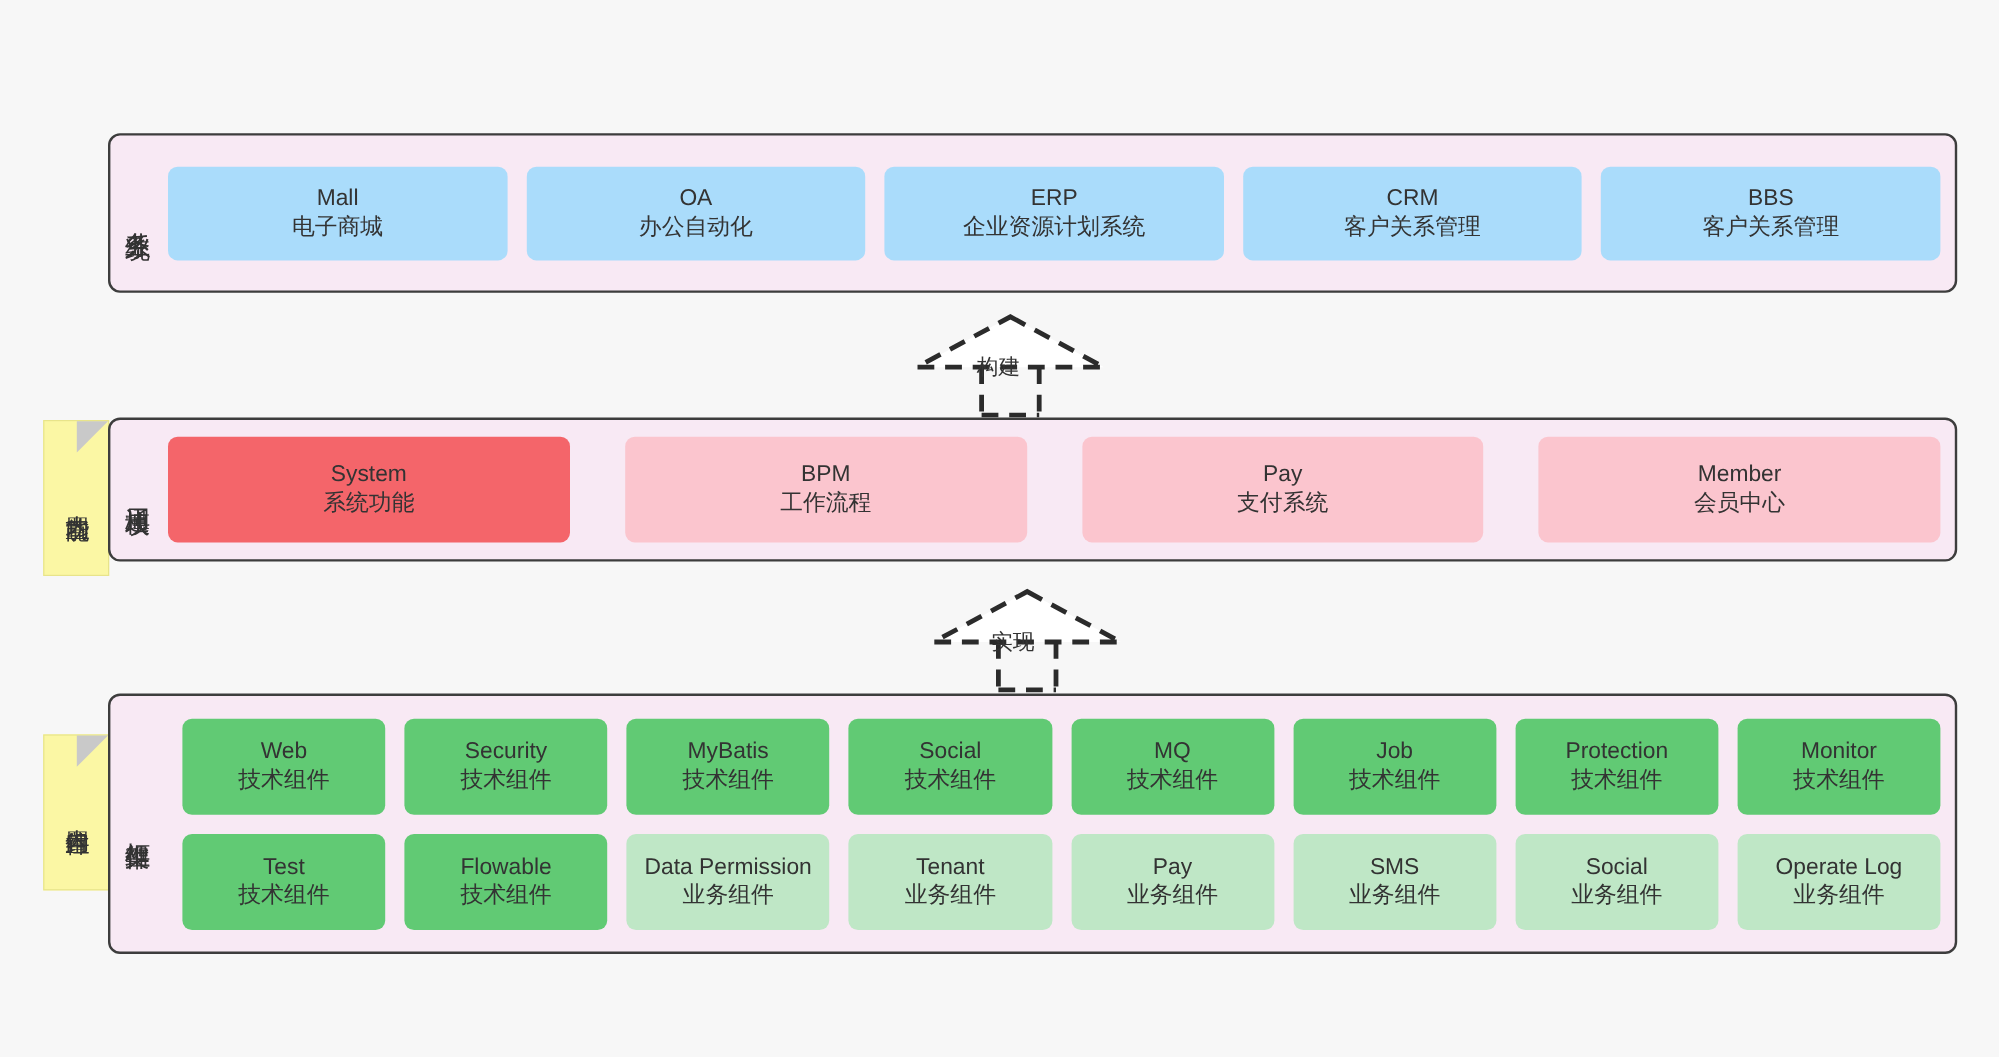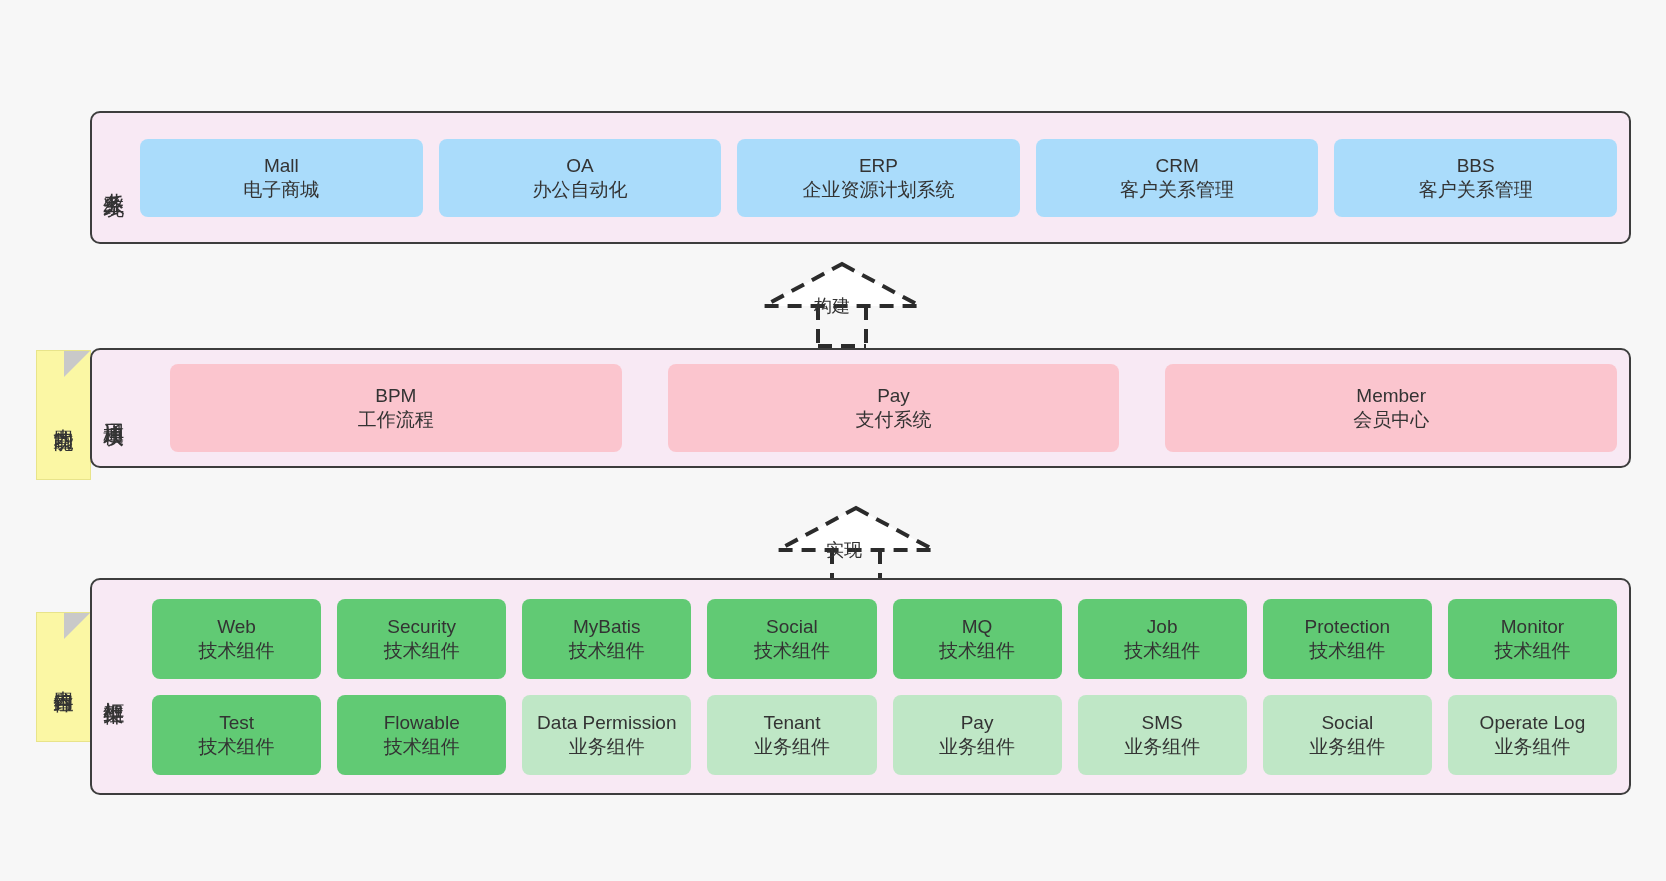--- a/index.html
+++ b/index.html
@@ -184,20 +184,24 @@
 
   <div class="note" style="left:36px; top:350px; height:130px;">
     <span>内置功能</span>
   </div>
 
   <div class="layer layer-module" style="left:90px; top:348px; width:1541px; height:120px;">
     <div class="layer-title">通用模块</div>
     <div class="layer-body">
       <div class="row">
 
+        <div class="card c-red-strong">
+          <span class="t-en">System</span>
+          <span class="t-cn">系统功能</span>
+        </div>
 
 
         <div class="card c-red-light">
           <span class="t-en">BPM</span>
           <span class="t-cn">工作流程</span>
         </div>
 
         <div class="card c-red-light">
           <span class="t-en">Pay</span>
           <span class="t-cn">支付系统</span>
@@ -206,21 +210,21 @@
         <div class="card c-red-light">
           <span class="t-en">Member</span>
           <span class="t-cn">会员中心</span>
         </div>
 
 
       </div>
     </div>
   </div>
 
-  <div class="connector" style="left:766px; top:502px; width:180px; height:90px;">
+  <div class="connector" style="left:766px; top:487px; width:180px; height:90px;">
     <svg width="180" height="90" viewBox="0 0 180 90">
       <polygon points="90,6 168,48 12,48" fill="#ffffff" stroke="#2b2b2b" stroke-width="4" stroke-dasharray="14 9" stroke-linejoin="miter"></polygon>
       <line x1="66" y1="48" x2="66" y2="90" stroke="#2b2b2b" stroke-width="4" stroke-dasharray="14 9"></line>
       <line x1="114" y1="48" x2="114" y2="90" stroke="#2b2b2b" stroke-width="4" stroke-dasharray="14 9"></line>
       <line x1="66" y1="88" x2="114" y2="88" stroke="#2b2b2b" stroke-width="4" stroke-dasharray="14 9"></line>
     </svg>
     <span class="connector-label" style="left:60px; top:36px;">实现</span>
   </div>
 
   <div class="note" style="left:36px; top:612px; height:130px;">

